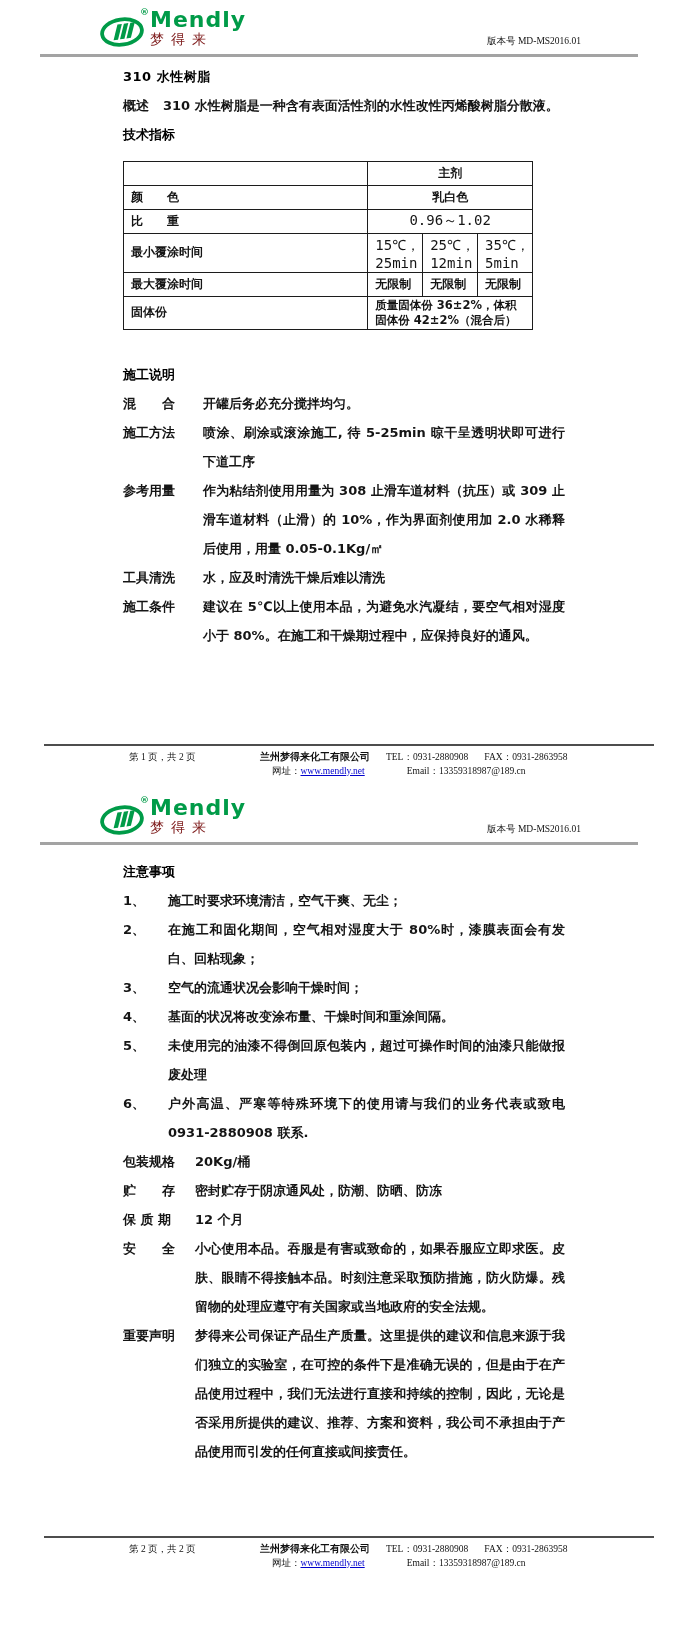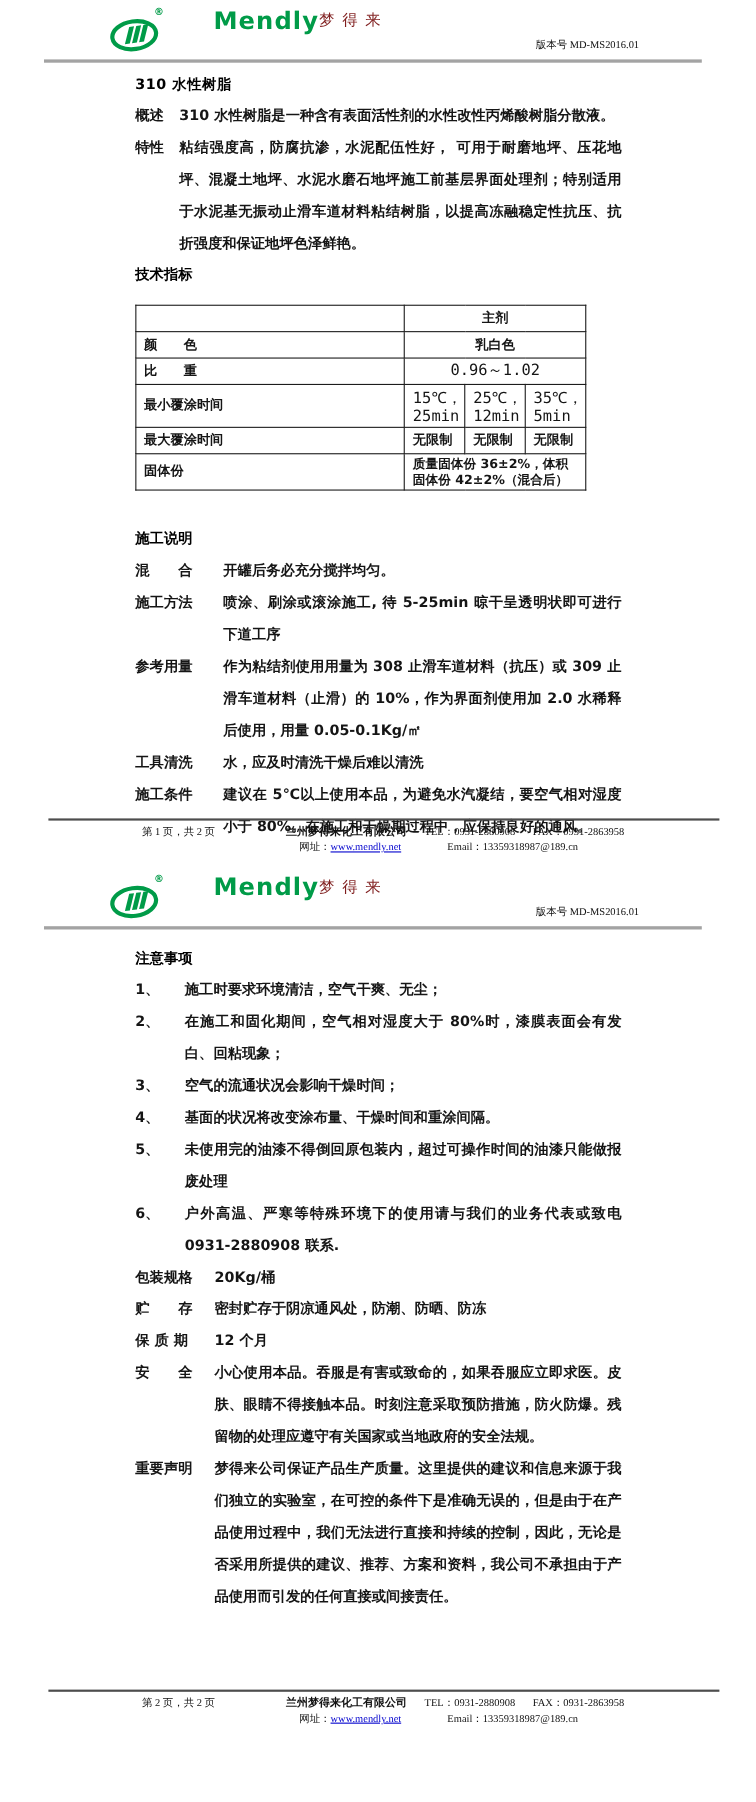--- a/index.html
+++ b/index.html
@@ -14,21 +14,21 @@
   .page-2 { height:850px; }
 
   
   .page-header {
     display:flex; justify-content:space-between; align-items:flex-end;
     padding:9px 106px 2px 100px; height:54px;
   }
   .logo { display:flex; align-items:flex-start; }
   .logo-mark svg { display:block; }
   .reg { color:#009B48; font-size:9px; font-weight:700; margin:-1px 1px 0 -6px; }
-  .logo-words { display:flex; flex-direction:row; margin-top:2px;margin-left:44px; }
+  .logo-words { display:flex; flex-direction:column; margin-top:2px; }
   .logo-en {
     color:#009B48; font-size:22px; font-weight:800; line-height:20px; letter-spacing:1px;
   }
   .logo-cn {
     color:#7f1d1d; font-size:14px; font-weight:400; letter-spacing:7px; line-height:18px;
   }
   .version {
     font-family:"Liberation Serif","DejaVu Serif",serif;
     font-size:9.5px; color:#111; margin-bottom:4px; white-space:nowrap;
   }
@@ -109,24 +109,20 @@
   <div class="header-rule"></div>
 
   <div class="content">
     <h1 class="doc-title">310 水性树脂</h1>
 
     <div class="kv">
       <span class="kv-label">概述</span>
       <span class="kv-text">310 水性树脂是一种含有表面活性剂的水性改性丙烯酸树脂分散液。</span>
     </div>
 
-    <div class="kv">
-      <span class="kv-label">特性</span>
-      <span class="kv-text">粘结强度高，防腐抗渗，水泥配伍性好， 可用于耐磨地坪、压花地坪、混凝土地坪、水泥水磨石地坪施工前基层界面处理剂；特别适用于水泥基无振动止滑车道材料粘结树脂，以提高冻融稳定性抗压、抗折强度和保证地坪色泽鲜艳。</span>
-    </div>
 
     <div class="sec-heading">技术指标</div>
 
     <table class="spec-table">
       <tbody>
           <tr>
         <td class="col1"></td>
         <td class="colv t-center t-bold" colspan="3">主剂</td>
       </tr>
       <tr>

